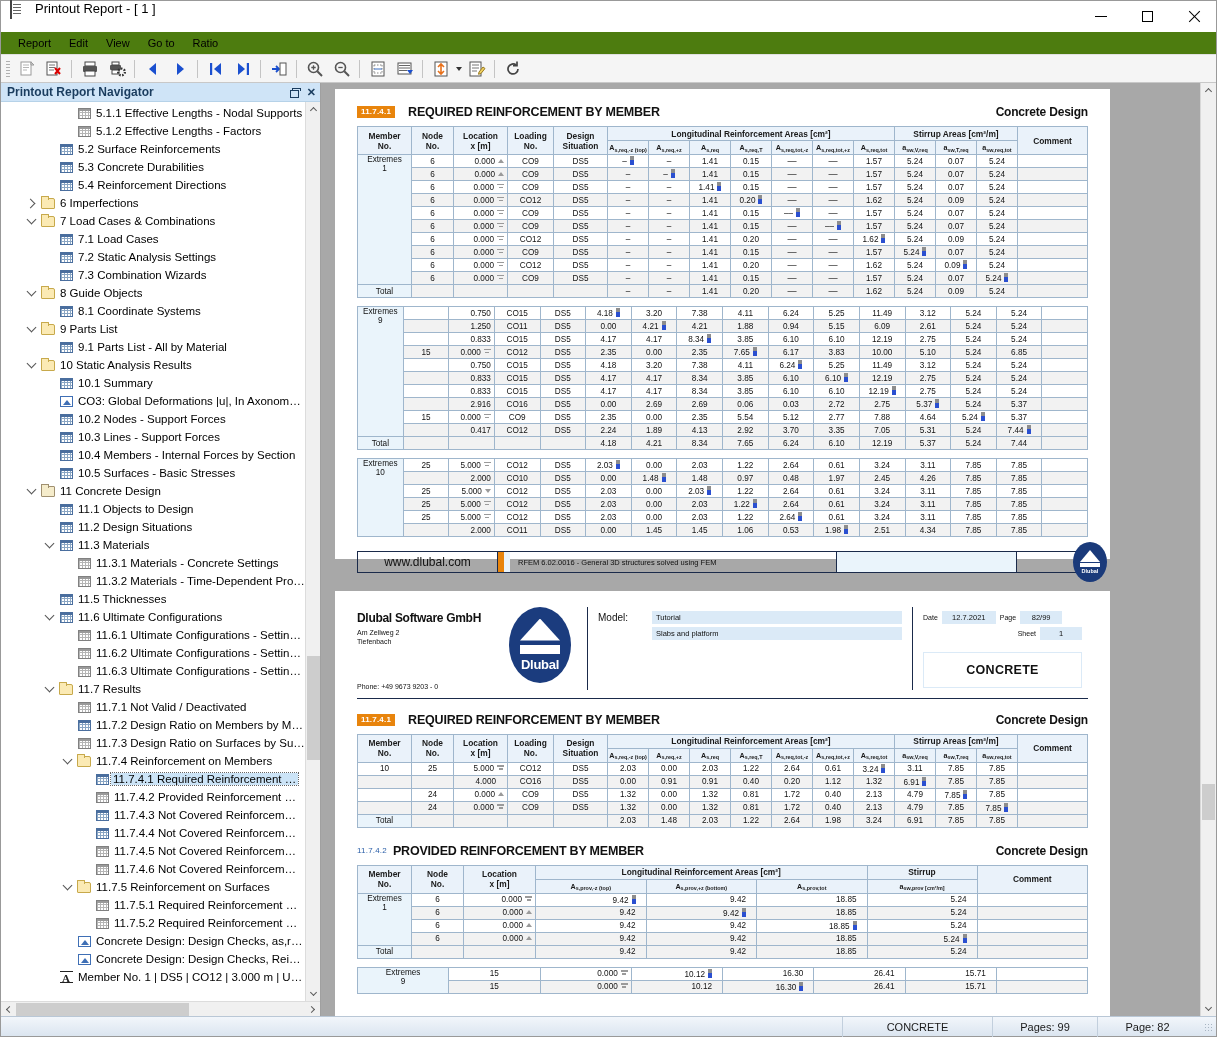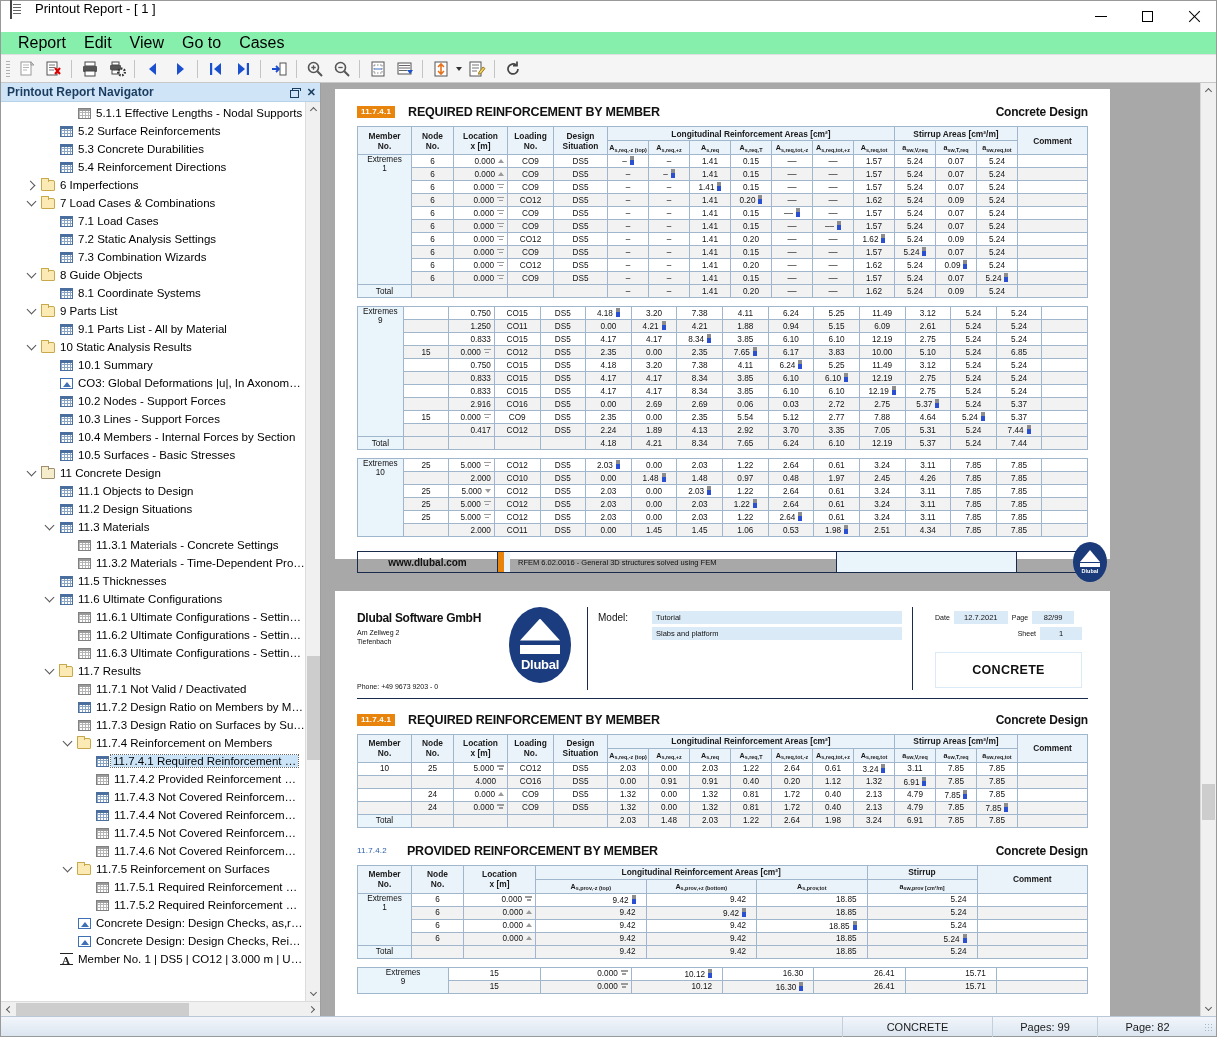--- a/index.html
+++ b/index.html
@@ -65,25 +65,25 @@
   .wb-close::before, .wb-close::after {
     content: ""; position: absolute; left: 0; top: 5px;
     width: 15px; height: 1px; background: #000;
   }
   .wb-close::before { transform: rotate(45deg); }
   .wb-close::after { transform: rotate(-45deg); }
 
   
   .menubar {
     height: 22px;
-    background: #86efac;
+    background: #4d7c0f;
     display: flex; align-items: center;
     padding-left: 8px;
     flex: 0 0 auto;
-    font-size: 16px;
+    font-size: 11px;
   }
   .menu-item {
     padding: 2px 9px; color: #000; cursor: default;
   }
 
   
   .toolbar {
     height: 29px;
     background: #f5f5f5;
     border-top: 1px solid #e0e0e0;
@@ -339,21 +339,21 @@
   .mk { display:inline-block; width:4px; height:9px; margin-left:3px; vertical-align:-1px;
         background: linear-gradient(to bottom, #8d8d8d 0 4px, #2a4fd0 4px 9px); }
 
   
   .pg-footer {
     display: flex; align-items: stretch;
     border: 1px solid #1a2a4a;
     height: 22px; margin-top: 14px; position: relative;
   }
   .pf-c1 { width: 140px; display:flex;align-items:center;justify-content:center;
-           font-size:10px;font-weight:bold;color:#111; border-right:1px solid #1a2a4a;}
+           font-size:12px;font-weight:normal;color:#111; border-right:1px solid #1a2a4a;}
   .pf-orange { width: 6px; background: #e8840c; }
   .pf-lightblue { width: 6px; background: #eaf4fb; }
   .pf-c2 { flex: 1 1 auto; display:flex;align-items:center; padding-left:8px;
            font-size:7.5px;color:#111; border-right:1px solid #1a2a4a;}
   .pf-c3 { width: 180px; background:#eaf4fb; border-right:1px solid #1a2a4a;}
   .pf-c4 { width: 70px; }
   .dlubal-logo {
     position: absolute; right: -20px; top: -10px;
     width: 34px; height: 40px; border-radius: 50%;
     background: #1a3a7a; display:flex; flex-direction:column;
@@ -379,21 +379,21 @@
   .phl-top { width: 40px; height: 22px; background: #fff; position: relative;
              clip-path: polygon(0 100%, 50% 0, 100% 100%); }
   .phl-line { width: 40px; height: 2px; background: #1b3c7e; }
   .phl-bar  { width: 40px; height: 9px; background: #fff; margin-top: 2px;}
   .phl-txt { color: #fff; font-size: 13px; font-weight: bold; margin-top: 3px; letter-spacing:-.3px;}
   .ph-mid { flex: 1 1 auto; border-left: 1.4px solid #1a2a4a; padding: 4px 10px 0 10px; }
   .ph-row { display: flex; align-items: center; margin-bottom: 3px; }
   .ph-key { font-size: 10px; color: #111; width: 54px; }
   .ph-val { flex: 1 1 auto; background: #dbeaf7; font-size: 7.5px; color: #111;
             padding: 2px 4px; height: 13px; }
-  .ph-right { width: 176px; border-left: 1.4px solid #1a2a4a; padding: 4px 6px 0 22px; }
+  .ph-right { width: 176px; border-left: 1.4px solid #1a2a4a; padding: 4px 6px 0 10px; }
   .phr-row { display: flex; align-items: center; gap: 4px; margin-bottom: 3px; }
   .phr-k { font-size: 7px; color: #111; }
   .phr-v { background: #dbeaf7; font-size: 7.5px; color: #111; padding: 2px 5px; text-align:center; }
   .phr-box { border: 1px solid #dbeaf7; margin-top: 12px; height: 36px;
              display: flex; align-items: center; justify-content: center;
              font-size: 12.5px; font-weight: bold; color: #111; letter-spacing:.3px;}
 
   
   .doc-vscroll {
     width: 16px; flex: 0 0 auto; background: #f0f0f0;
@@ -436,21 +436,21 @@
           <span class="wb-close"></span>
         </div>
     </div>
   </div>
 
   <div class="menubar">
     <div class="menu-item">Report</div>
     <div class="menu-item">Edit</div>
     <div class="menu-item">View</div>
     <div class="menu-item">Go to</div>
-    <div class="menu-item">Cases</div>
+    <div class="menu-item">Ratio</div>
   </div>
 
   <div class="toolbar">
     <div class="tgrip"></div>
 
     <div class="tbtn">
       <svg width="18" height="18" viewBox="0 0 18 18">
           <rect x="3" y="2" width="10" height="13" fill="#fff" stroke="#9a9a9a"></rect>
           <path d="M5 5h6M5 7.5h6M5 10h4" stroke="#b5b5b5" stroke-width="1"></path>
           <path d="M13 2l3 3h-3z" fill="#d8d8d8" stroke="#9a9a9a"></path>
@@ -576,20 +576,28 @@
       </div>
       <div class="nav-tree-wrap">
         <div class="nav-tree" id="tree">
             <div class="tnode">
               <span style="width:58px;flex:0 0 auto"></span>
               <span class="twist "></span>
               <span class="ticon">
                 <span class="ic-table grey"></span>
               </span>
               <span class="tlabel">5.1.1 Effective Lengths - Nodal Supports</span>
+            </div>
+            <div class="tnode">
+              <span style="width:58px;flex:0 0 auto"></span>
+              <span class="twist "></span>
+              <span class="ticon">
+                <span class="ic-table grey"></span>
+              </span>
+              <span class="tlabel">5.1.2 Effective Lengths - Factors</span>
             </div>
             <div class="tnode">
               <span style="width:40px;flex:0 0 auto"></span>
               <span class="twist "></span>
               <span class="ticon">
                 <span class="ic-table"></span>
               </span>
               <span class="tlabel">5.2 Surface Reinforcements</span>
             </div>
             <div class="tnode">
@@ -1703,21 +1711,21 @@
                       <td class="tot num">7.85</td>
                       <td class="tot num">7.85</td>
                       <td class="tot"></td>
                     </tr>
                   </tbody>
                 </table>
               </div>
 
             <div class="sec-head" style="margin-top:16px">
               <span class="sec-no blue">11.7.4.2</span>
-              <span class="sec-title" style="margin-left:16px">PROVIDED REINFORCEMENT BY MEMBER</span>
+              <span class="sec-title" style="margin-left:2px">PROVIDED REINFORCEMENT BY MEMBER</span>
               <span class="sec-right">Concrete Design</span>
             </div>
             <div id="prov-tables">
                 <div>
                   <table class="rt">
                     <thead>
                       <tr>
                         <th class="grp" rowspan="2" style="width:54px">Member<br>No.</th>
                         <th class="grp" rowspan="2" style="width:52px">Node<br>No.</th>
                         <th class="grp" rowspan="2" style="width:72px">Location<br>x [m]</th>

